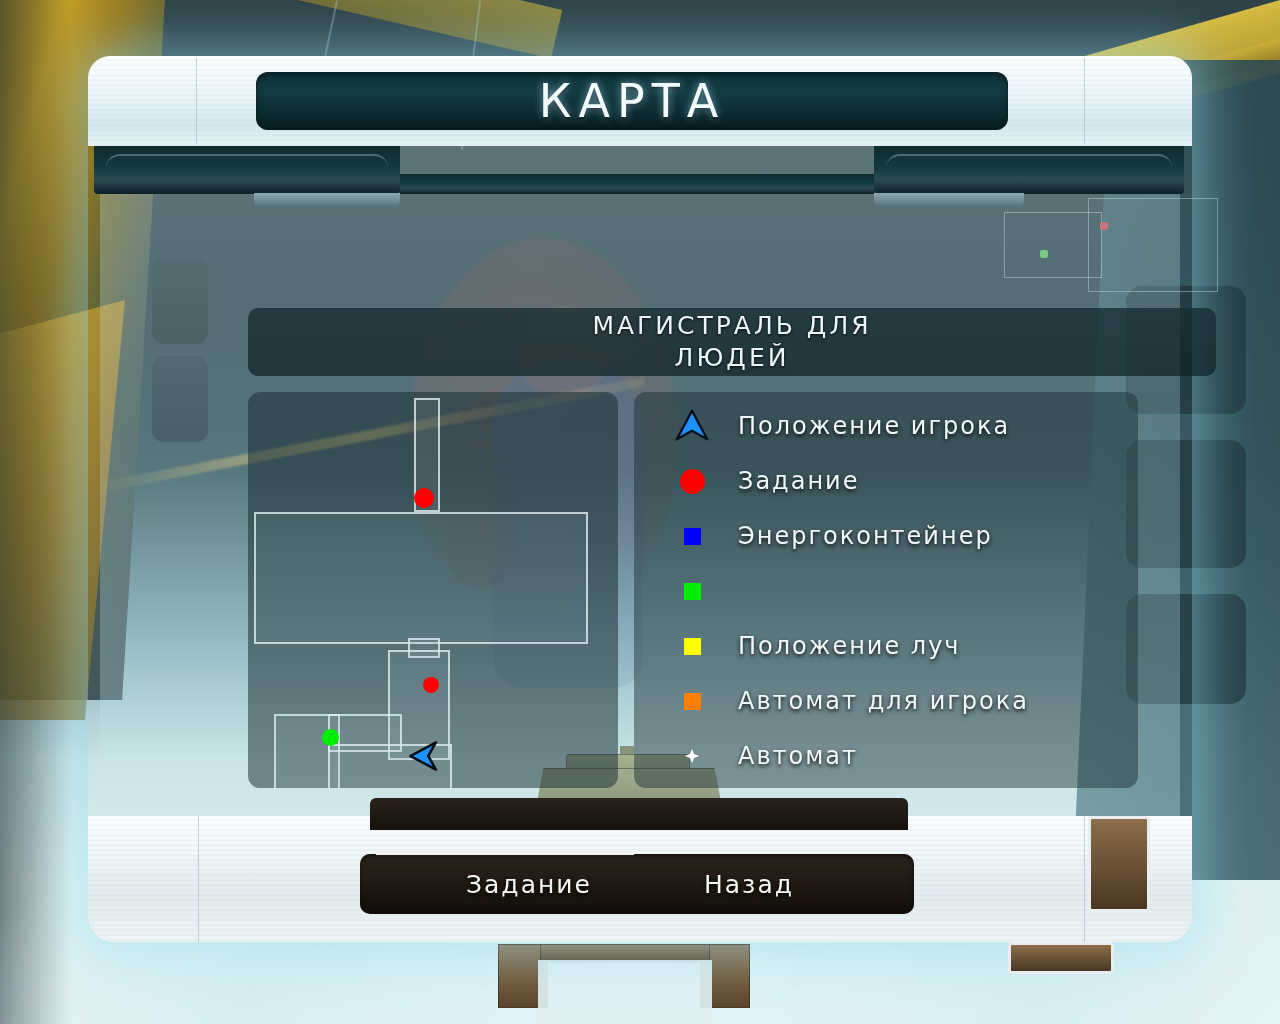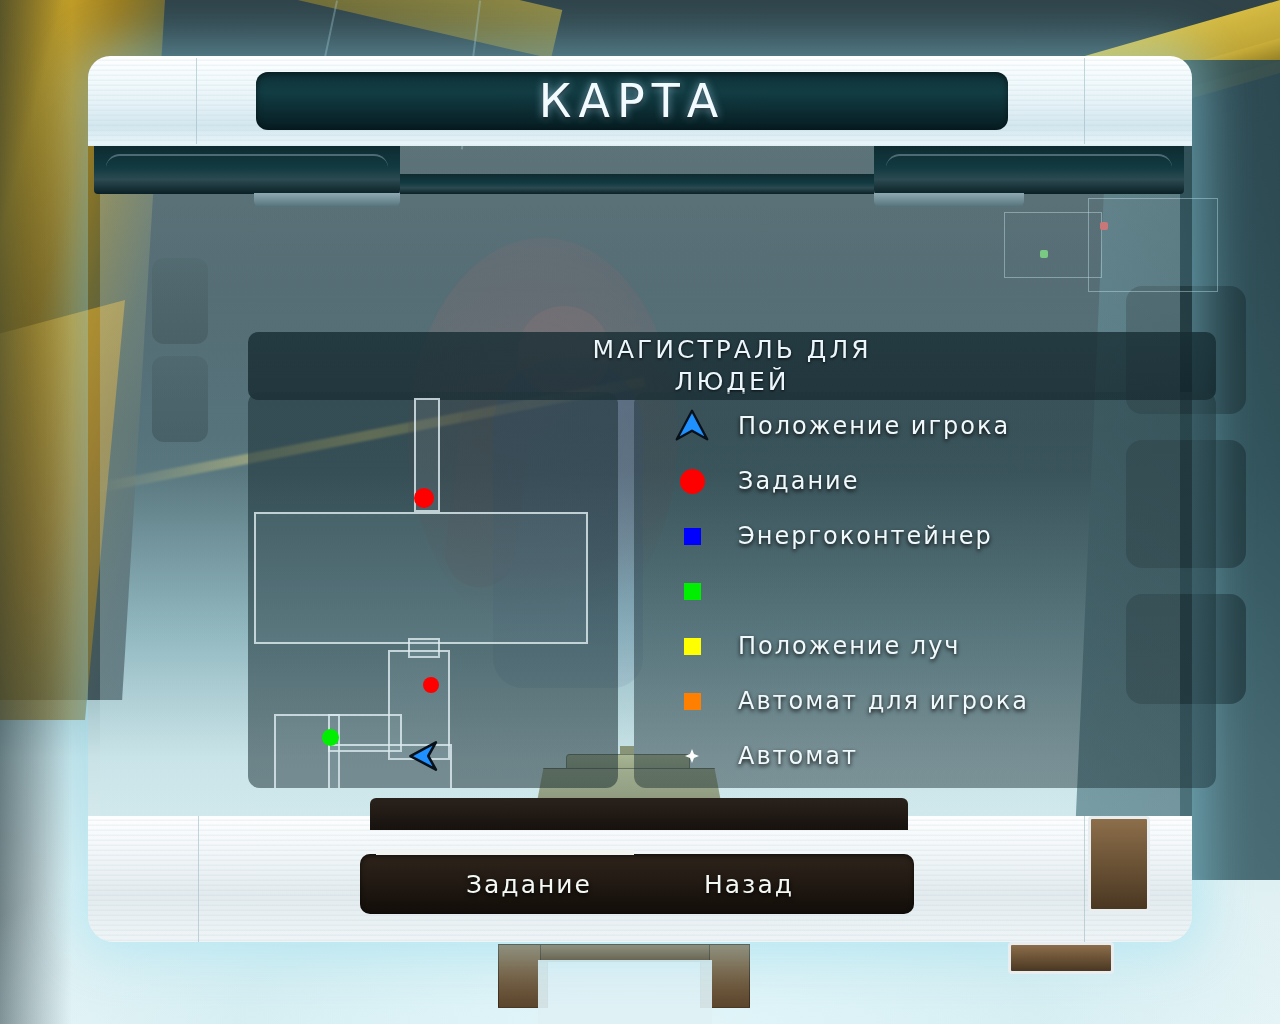--- a/index.html
+++ b/index.html
@@ -233,37 +233,37 @@
     position:absolute; left:12px; right:12px; top:8px; height:22px;
     border-top:2px solid rgba(150,180,190,.45);
     border-radius: 14px 14px 0 0;
   }
 
   
   .subtitle-plate {
     position:absolute; left:160px; top:252px; width:968px; height:68px;
     background: linear-gradient(to bottom, rgba(22,44,50,.78), rgba(14,32,38,.72));
     border-radius: 10px;
-    display:flex; flex-direction:column; align-items:center; justify-content:center;margin-top:24px;
+    display:flex; flex-direction:column; align-items:center; justify-content:center;
   }
   .subtitle-line {
     color:#eaf6fb;
     font-size:25px; letter-spacing:3px; line-height:32px;
     font-family:"DejaVu Sans", sans-serif;
     text-shadow: 0 1px 3px rgba(0,0,0,.85);
   }
 
   .minimap-panel {
     position:absolute; left:160px; top:336px; width:370px; height:396px;
     background: linear-gradient(to bottom, rgba(30,52,58,.60), rgba(24,44,50,.52));
     border-radius: 12px;
     overflow:hidden;
   }
   .legend-panel {
-    position:absolute; left:546px; top:336px; width:582px; height:396px;
+    position:absolute; left:546px; top:336px; width:504px; height:396px;
     background: linear-gradient(to bottom, rgba(30,52,58,.52), rgba(24,44,50,.46));
     border-radius: 12px;
   }
 
   
   .mm { position:absolute; inset:0; }
   .room {
     position:absolute;
     border:2px solid rgba(222,236,240,.80);
     background: rgba(180,210,218,.10);

